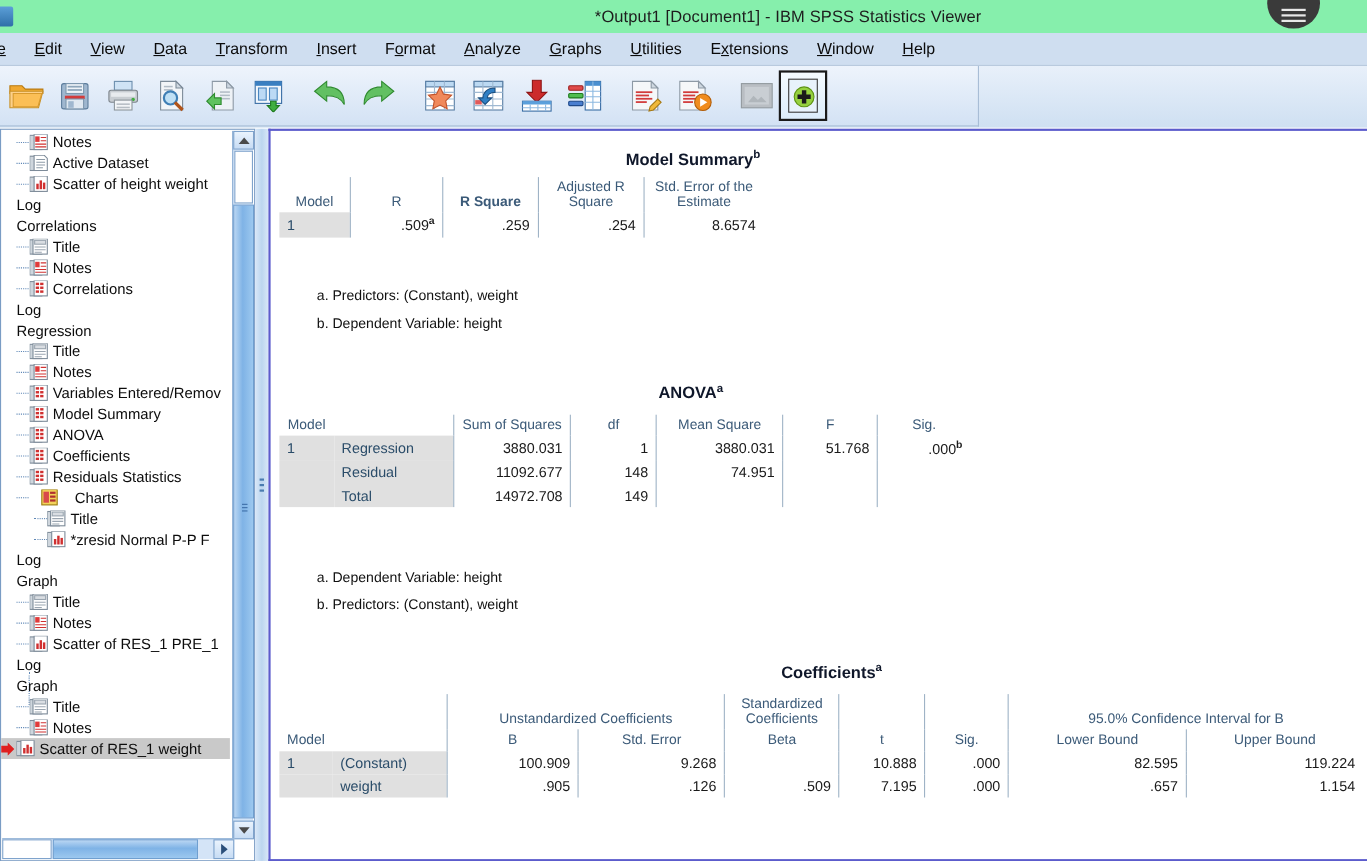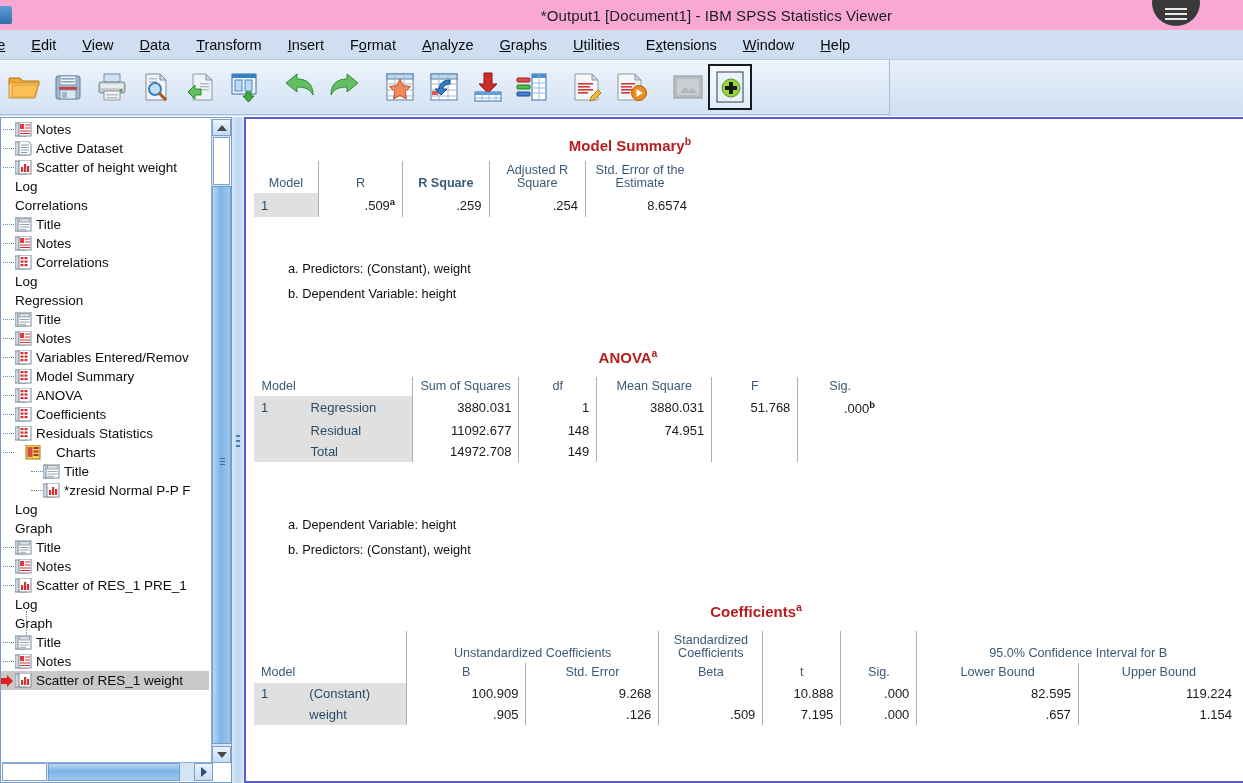--- a/index.html
+++ b/index.html
@@ -8,21 +8,21 @@
     width: 1243px; height: 783px;
     overflow: hidden;
     font-family: "Liberation Sans", sans-serif;
     background: #ffffff;
   }
   #app { position: relative; width: 1243px; height: 783px; overflow: hidden; }
 
   
   .titlebar {
     position: absolute; left: 0; top: 0; width: 1243px; height: 30px;
-    background: #f9a8d4;
+    background: #86efac;
     display: flex; align-items: center; justify-content: center;
   }
   .titlebar .title {
     font-size: 15px; color: #1d1d1d; letter-spacing: .1px;
     white-space: nowrap;
     margin-left: 190px;
   }
   .win-logo {
     position: absolute; left: -4px; top: 6px; width: 16px; height: 18px;
     background: linear-gradient(#5b9fd8, #2f6fa8);
@@ -78,21 +78,21 @@
   
   .outline {
     position: absolute; left: 0; top: 117px; width: 232px; height: 666px;
     background: #ffffff;
     border: 1px solid #7a9cc4;
     overflow: hidden;
   }
   .tree { position: absolute; left: 0; top: 0; width: 210px; }
   .node {
     height: 19px; display: flex; align-items: center; white-space: nowrap;
-    font-size: 13.5px; color: #0c0c0c; padding-left: 0;
+    font-size: 13.5px; color: #0c0c0c; padding-left: 12px;
   }
   .node.sel { background: #c9c9c9; }
   .node .dots {
     width: 14px; height: 19px; position: relative; flex: 0 0 14px;
   }
   .node .dots::before {
     content: ""; position: absolute; left: 2px; top: 9px; width: 11px;
     border-top: 1px dotted #5d86b5;
   }
   .node.lvl2 { padding-left: 28px; }
@@ -160,21 +160,21 @@
     position: absolute; left: 244px; top: 117px; width: 999px; height: 666px;
     background: #ffffff;
     border: 2px solid #5c5ccc;
     border-right: none;
     overflow: hidden;
   }
   .doc { position: absolute; left: 0; top: 0; width: 995px; padding: 0; }
 
   
   .tbl-title {
-    font-size: 15px; font-weight: bold; color: #b91c1c; text-align: center;
+    font-size: 15px; font-weight: bold; color: #0f172a; text-align: center;
   }
   .tbl-title sup { font-size: 10.5px; }
   table.pv {
     border-collapse: collapse;
     font-size: 13px; color: #1a1a1a;
   }
   table.pv th, table.pv td {
     padding: 3px 7px; font-weight: normal;
     border: 0; vertical-align: middle;
   }

